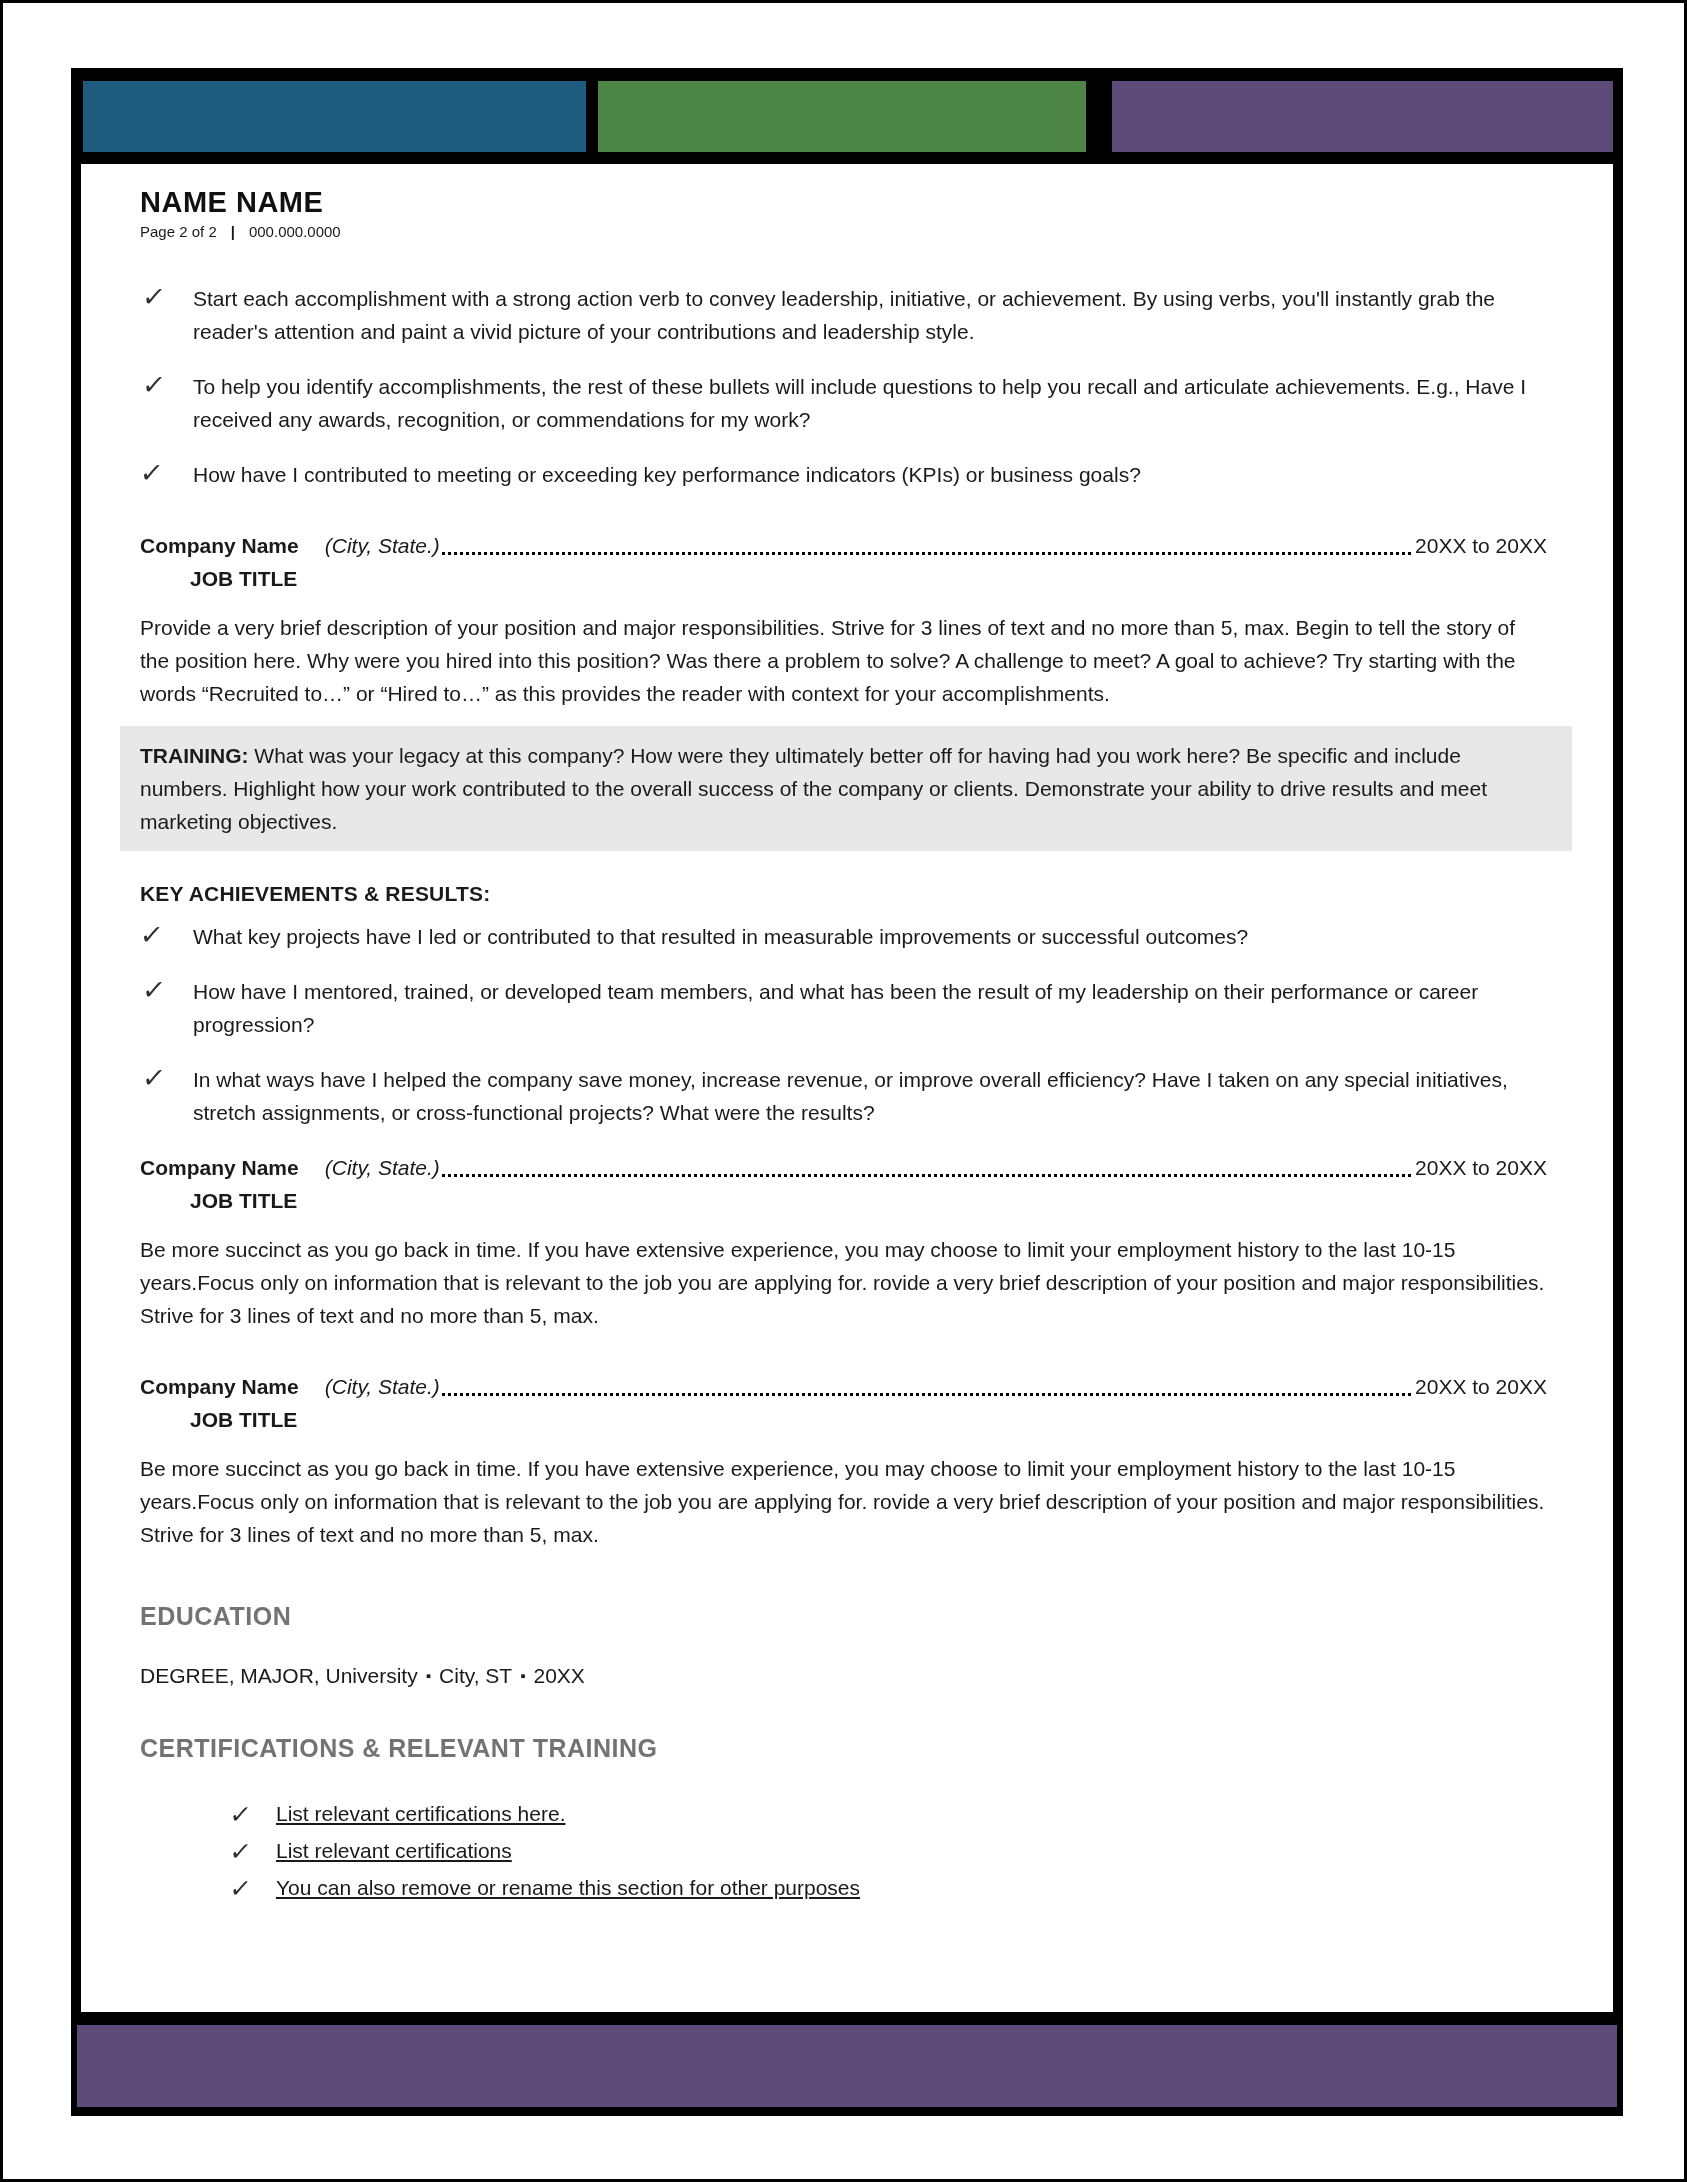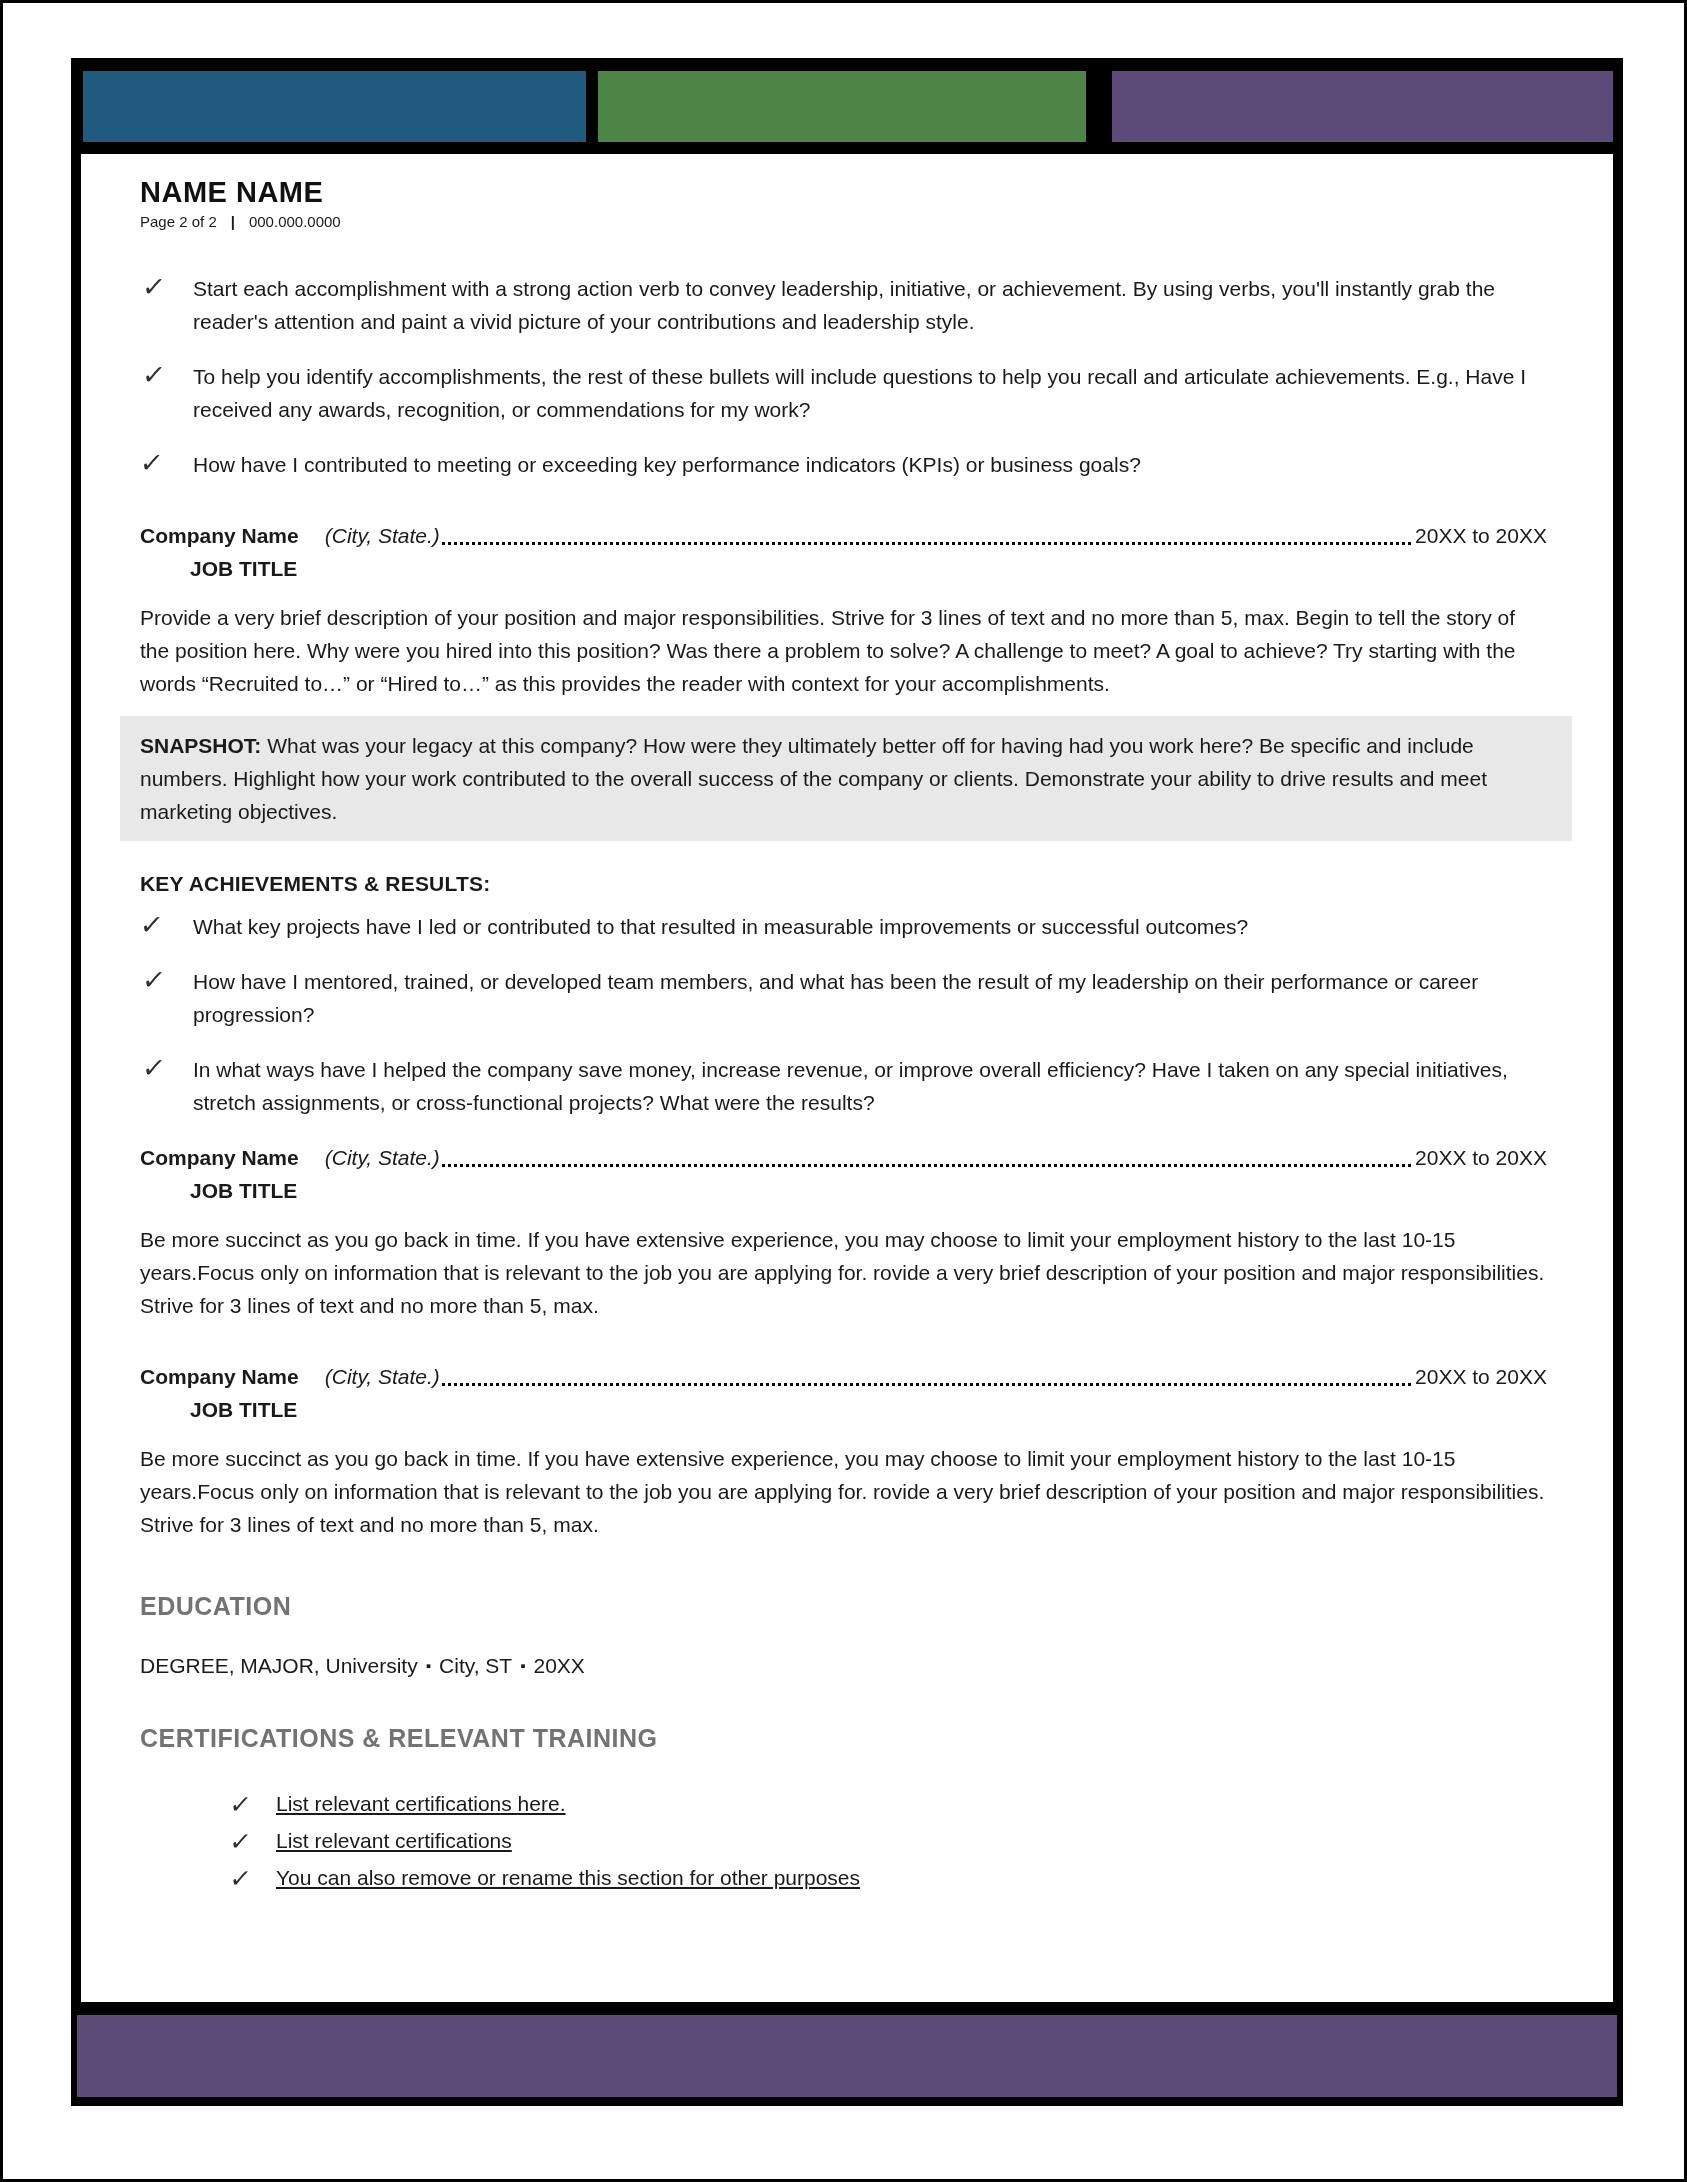--- a/index.html
+++ b/index.html
@@ -6,21 +6,21 @@
   html, body { width: 1687px; height: 2182px; }
   body {
     position: relative;
     background: #ffffff;
     border: 3px solid #000;
     font-family: "Liberation Sans", sans-serif;
     color: #1a1a1a;
   }
   .page {
     position: absolute;
-    left: 68px; top: 55px;
+    left: 68px; top: 65px;
     width: 1552px; height: 2048px;
     background: #000;
     display: flex;
     flex-direction: column;
   }
   .top-band {
     height: 96px;
     display: flex;
     padding: 13px 10px 12px 12px;
   }
@@ -137,21 +137,21 @@
     <div class="company-row" style="margin-top:0;">
       <span class="company-name">Company Name</span>
       <span class="company-loc">(City, State.)</span>
       <span class="leader"></span>
       <span class="company-dates">20XX to 20XX</span>
     </div>
     <div class="job-title">JOB TITLE</div>
     <div class="job-desc body-text">Provide a very brief description of your position and major responsibilities. Strive for 3 lines of text and no more than 5, max. Begin to tell the story of the position here. Why were you hired into this position? Was there a problem to solve? A challenge to meet? A goal to achieve? Try starting with the words “Recruited to…” or “Hired to…” as this provides the reader with context for your accomplishments.</div>
 
     <div class="snapshot" style="background-color: rgb(233, 232, 232);">
-      <span class="snap-label">SNAPSHOT:</span><span> What was your legacy at this company? How were they ultimately better off for having had you work here? Be specific and include numbers. Highlight how your work contributed to the overall success of the company or clients. Demonstrate your ability to drive results and meet marketing objectives.</span>
+      <span class="snap-label">TRAINING:</span><span> What was your legacy at this company? How were they ultimately better off for having had you work here? Be specific and include numbers. Highlight how your work contributed to the overall success of the company or clients. Demonstrate your ability to drive results and meet marketing objectives.</span>
     </div>
 
     <div class="subheading">KEY ACHIEVEMENTS &amp; RESULTS:</div>
 
     <div class="ach-bullets body-text">
       <div class="bullet">
         <span class="check">✓</span>
         <span class="b-text">What key projects have I led or contributed to that resulted in measurable improvements or successful outcomes?</span>
       </div>
       <div class="bullet">

